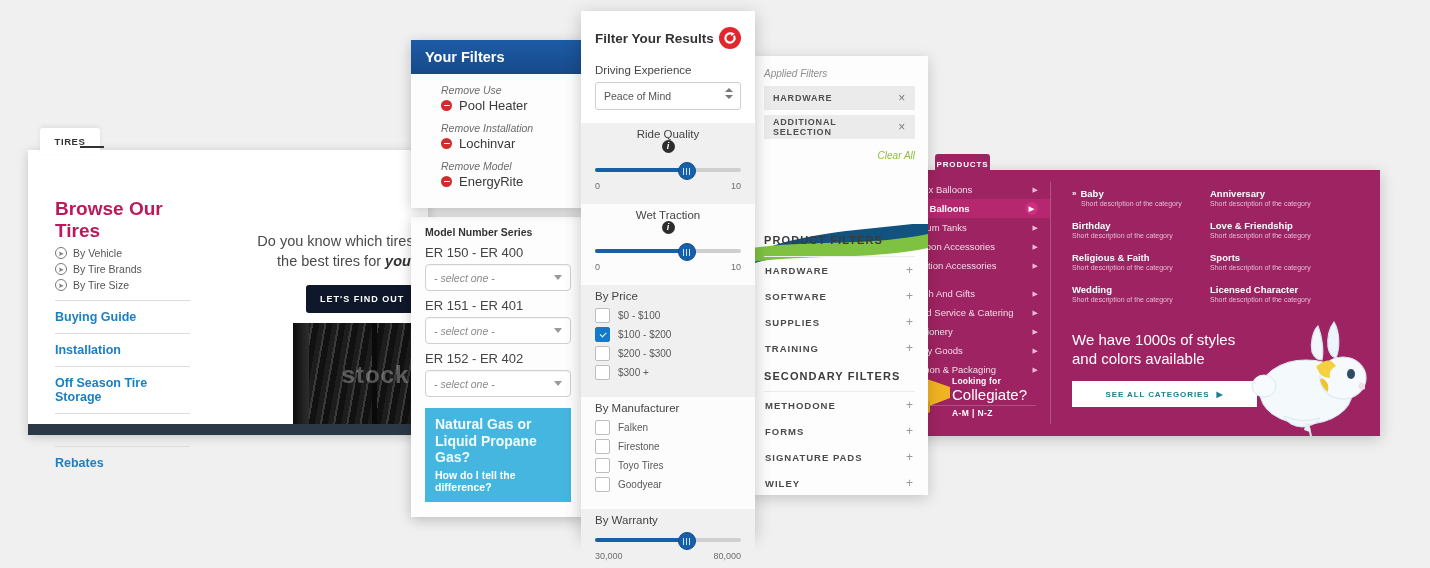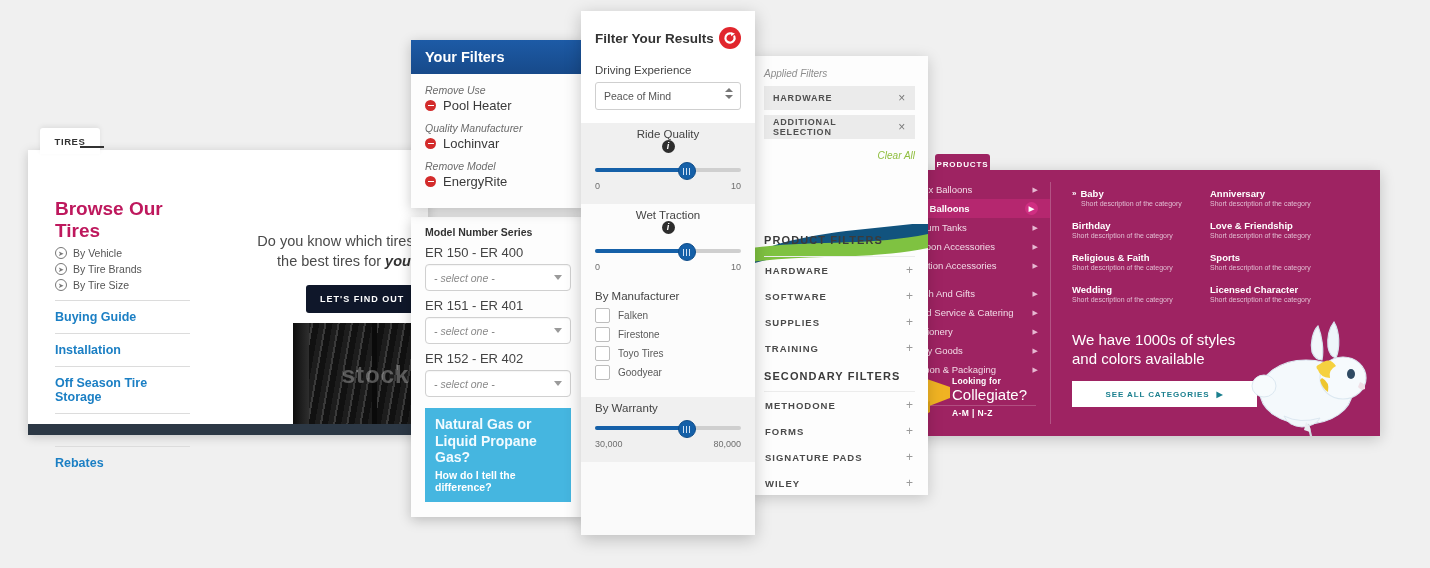--- a/index.html
+++ b/index.html
@@ -78,21 +78,21 @@
   
   #your-filters-panel{
     position:absolute;left:411px;top:40px;width:174px;height:168px;
     background:#fdfdfd;box-shadow:0 3px 12px rgba(0,0,0,.22);z-index:20;
   }
   .blue-bar{
     background:linear-gradient(#1d5ba6,#174a8a);
     color:#fff;font-size:14.5px;font-weight:bold;
     padding:9px 14px;
   }
-  .yf-body{padding:10px 14px 8px 14px;}
+  .yf-body{padding:10px 14px 8px 30px;}
   .yf-label{font-size:10.5px;font-style:italic;color:#6b6b6b;margin-top:9px;}
   .yf-label:first-child{margin-top:0;}
   .yf-item{display:flex;align-items:center;gap:7px;font-size:13px;color:#3a3a3a;margin-top:2px;}
   .minus-badge{
     width:11px;height:11px;border-radius:50%;background:#d32b2b;flex:none;
     display:inline-flex;align-items:center;justify-content:center;
   }
   .minus-badge i{display:block;width:6px;height:1.6px;background:#fff;}
 
   
@@ -308,21 +308,21 @@
     <div class="blue-bar">Your Filters</div>
     <div class="yf-body">
       <div class="yf-label">Remove Use</div>
       <div class="yf-item">
         <span class="minus-badge">
             <i></i>
           </span>
         <span>Pool Heater</span>
       </div>
 
-      <div class="yf-label">Quality Manufacturer</div>
+      <div class="yf-label">Remove Installation</div>
       <div class="yf-item">
         <span class="minus-badge">
             <i></i>
           </span>
         <span>Lochinvar</span>
       </div>
 
       <div class="yf-label">Remove Model</div>
       <div class="yf-item">
         <span class="minus-badge">
@@ -418,20 +418,39 @@
             <i></i>
             <i></i>
           </div>
       </div>
       <div class="slider-scale">
         <span>0</span>
         <span>10</span>
       </div>
     </div>
 
+    <div class="fyr-sec alt">
+      <div class="fyr-lab">By Price</div>
+      <div class="chk-row">
+        <span class="chk big"></span>
+        <span>$0 - $100</span>
+      </div>
+      <div class="chk-row">
+        <span class="chk big on"></span>
+        <span>$100 - $200</span>
+      </div>
+      <div class="chk-row">
+        <span class="chk big"></span>
+        <span>$200 - $300</span>
+      </div>
+      <div class="chk-row">
+        <span class="chk big"></span>
+        <span>$300 +</span>
+      </div>
+    </div>
 
     <div class="fyr-sec white">
       <div class="fyr-lab">By Manufacturer</div>
       <div class="chk-row">
         <span class="chk big"></span>
         <span>Falken</span>
       </div>
       <div class="chk-row">
         <span class="chk big"></span>
         <span>Firestone</span>

